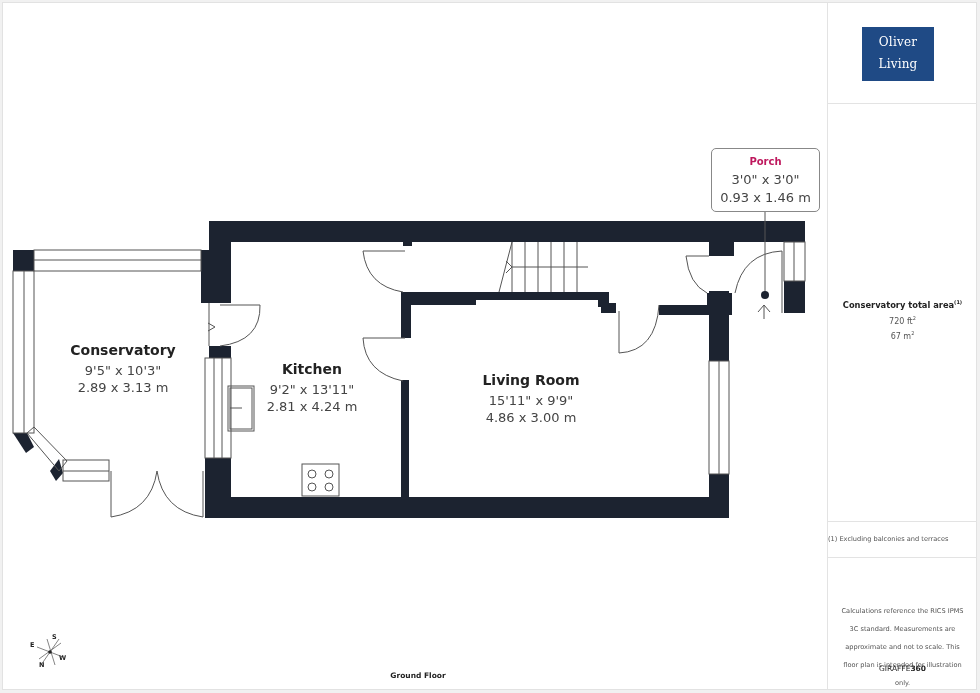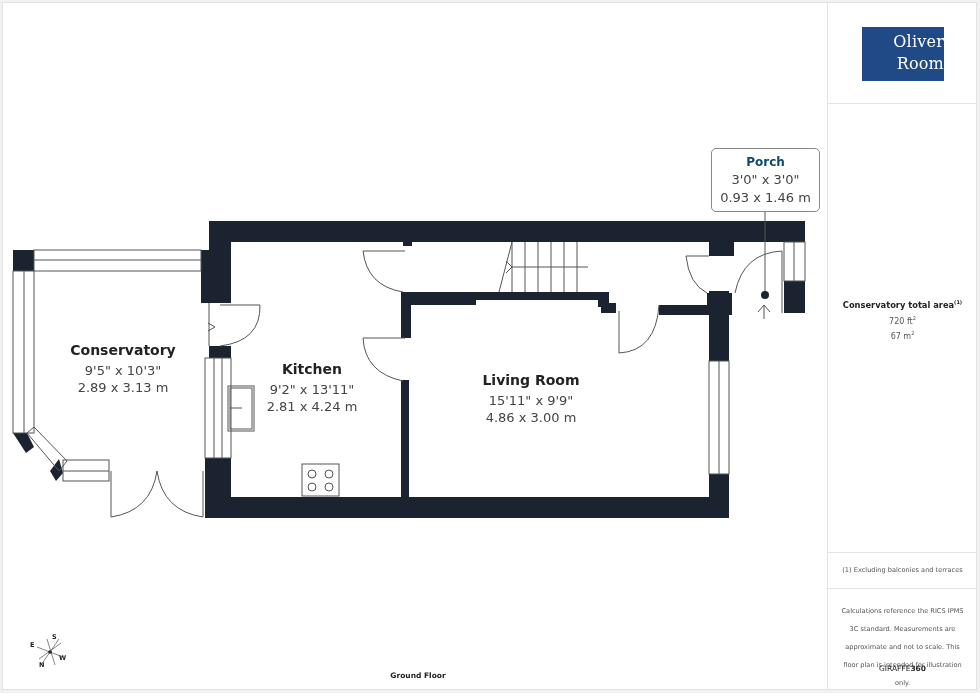--- a/index.html
+++ b/index.html
@@ -1,38 +1,38 @@
 <!DOCTYPE html>
 <html><head>
 <meta charset="utf-8">
 <style>
   html, body { margin:0; padding:0; background:#f1f1f1; }
   body { width:980px; height:693px; position:relative; overflow:hidden; font-family:"Liberation Sans", sans-serif; }
   .sheet { position:absolute; left:2px; top:2px; width:975px; height:688px; background:#ffffff; border:1px solid #e2e2e2; box-sizing:border-box; }
   .plan-area { position:absolute; left:0; top:0; width:824px; height:686px; }
   .side-panel { position:absolute; left:824px; top:0; width:149px; height:686px; border-left:1px solid #e3e3e3; }
   .logo-cell { position:absolute; left:0; top:0; width:149px; height:100px; border-bottom:1px solid #e3e3e3; }
-  .logo { position:absolute; left:34px; top:24px; width:82px; height:54px; background:#1f4a85; color:#fff; font-family:"DejaVu Serif", serif; font-size:16px; line-height:22px; text-align:right; padding-top:4px; box-sizing:border-box; letter-spacing:0.2px; }
+  .logo { position:absolute; left:34px; top:24px; width:72px; height:54px; background:#1f4a85; color:#fff; font-family:"DejaVu Serif", serif; font-size:12px; line-height:22px; text-align:center; padding-top:4px; box-sizing:border-box; letter-spacing:0.2px; }
   .area-block { position:absolute; left:0; top:296px; width:149px; text-align:center; }
   .area-title { font-family:"DejaVu Sans", sans-serif; font-size:8.3px; font-weight:bold; color:#222; }
   .area-title sup { font-size:5px; }
   .area-val { font-family:"DejaVu Sans", sans-serif; font-size:8px; color:#555; margin-top:5px; }
   .area-val sup { font-size:5px; }
-  .footnote-cell { position:absolute; left:0; top:549px; width:149px; height:37px; border-top:1px solid #e3e3e3; border-bottom:1px solid #e3e3e3; text-align:center; box-sizing:border-box; padding-top:13px; font-size:6.6px; color:#555; font-family:"DejaVu Sans", sans-serif; }
+  .footnote-cell { position:absolute; left:0; top:518px; width:149px; height:37px; border-top:1px solid #e3e3e3; border-bottom:1px solid #e3e3e3; box-sizing:border-box; padding-top:13px; font-size:6.6px; color:#555; font-family:"DejaVu Sans", sans-serif; }
   .disclaimer { position:absolute; left:10px; top:599px; width:129px; text-align:center; font-size:6.6px; line-height:18px; color:#555; font-family:"DejaVu Sans", sans-serif; }
   .brand { position:absolute; left:0; top:661px; width:149px; text-align:center; font-size:7.5px; color:#222; font-family:"DejaVu Sans", sans-serif; }
   .brand b { font-weight:bold; }
   svg text { font-family:"DejaVu Sans", sans-serif; }
   .room-name { font-size:14px; font-weight:bold; fill:#222; }
   .room-dim { font-size:13px; fill:#444; }
   .floor-label { position:absolute; left:370px; top:668px; width:90px; text-align:center; font-size:7.5px; font-weight:bold; color:#222; font-family:"DejaVu Sans", sans-serif; }
   .compass { position:absolute; left:26px; top:628px; width:44px; height:44px; }
   .compass-l { position:absolute; font-size:6.5px; font-weight:bold; color:#222; font-family:"DejaVu Sans", sans-serif; }
   .porch-label { position:absolute; left:708px; top:145px; width:109px; height:64px; border:1px solid #888; border-radius:5px; background:#fff; text-align:center; box-sizing:border-box; padding-top:4px; }
-  .porch-name { font-size:12px; font-weight:bold; color:#0c4a6e; font-family:"DejaVu Sans", sans-serif; line-height:18px; }
+  .porch-name { font-size:10px; font-weight:bold; color:#be185d; font-family:"DejaVu Sans", sans-serif; line-height:18px; }
   .porch-dim { font-size:13px; color:#444; font-family:"DejaVu Sans", sans-serif; line-height:18px; }
 </style>
 </head>
 <body>
 
 <div class="sheet">
   <div class="plan-area">
     <svg width="824" height="686" viewBox="2 2 824 686">
       <g fill="#1c2330">
 
@@ -177,21 +177,21 @@
       <span class="compass-l" style="left:10px;top:30px">N</span>
     </div>
 
     <div class="floor-label">Ground Floor</div>
   </div>
 
   <div class="side-panel">
     <div class="logo-cell">
       <div class="logo">
         <div>Oliver</div>
-        <div>Room</div>
+        <div>Living</div>
       </div>
     </div>
     <div class="area-block">
       <div class="area-title"><span>Conservatory total area</span><sup>(1)</sup></div>
       <div class="area-val"><span>720 ft</span><sup>2</sup></div>
       <div class="area-val"><span>67 m</span><sup>2</sup></div>
     </div>
     <div class="footnote-cell">(1) Excluding balconies and terraces</div>
     <div class="disclaimer">Calculations reference the RICS IPMS 3C standard. Measurements are approximate and not to scale. This floor plan is intended for illustration only.</div>
     <div class="brand"><span>GIRAFFE</span><b>360</b></div>

